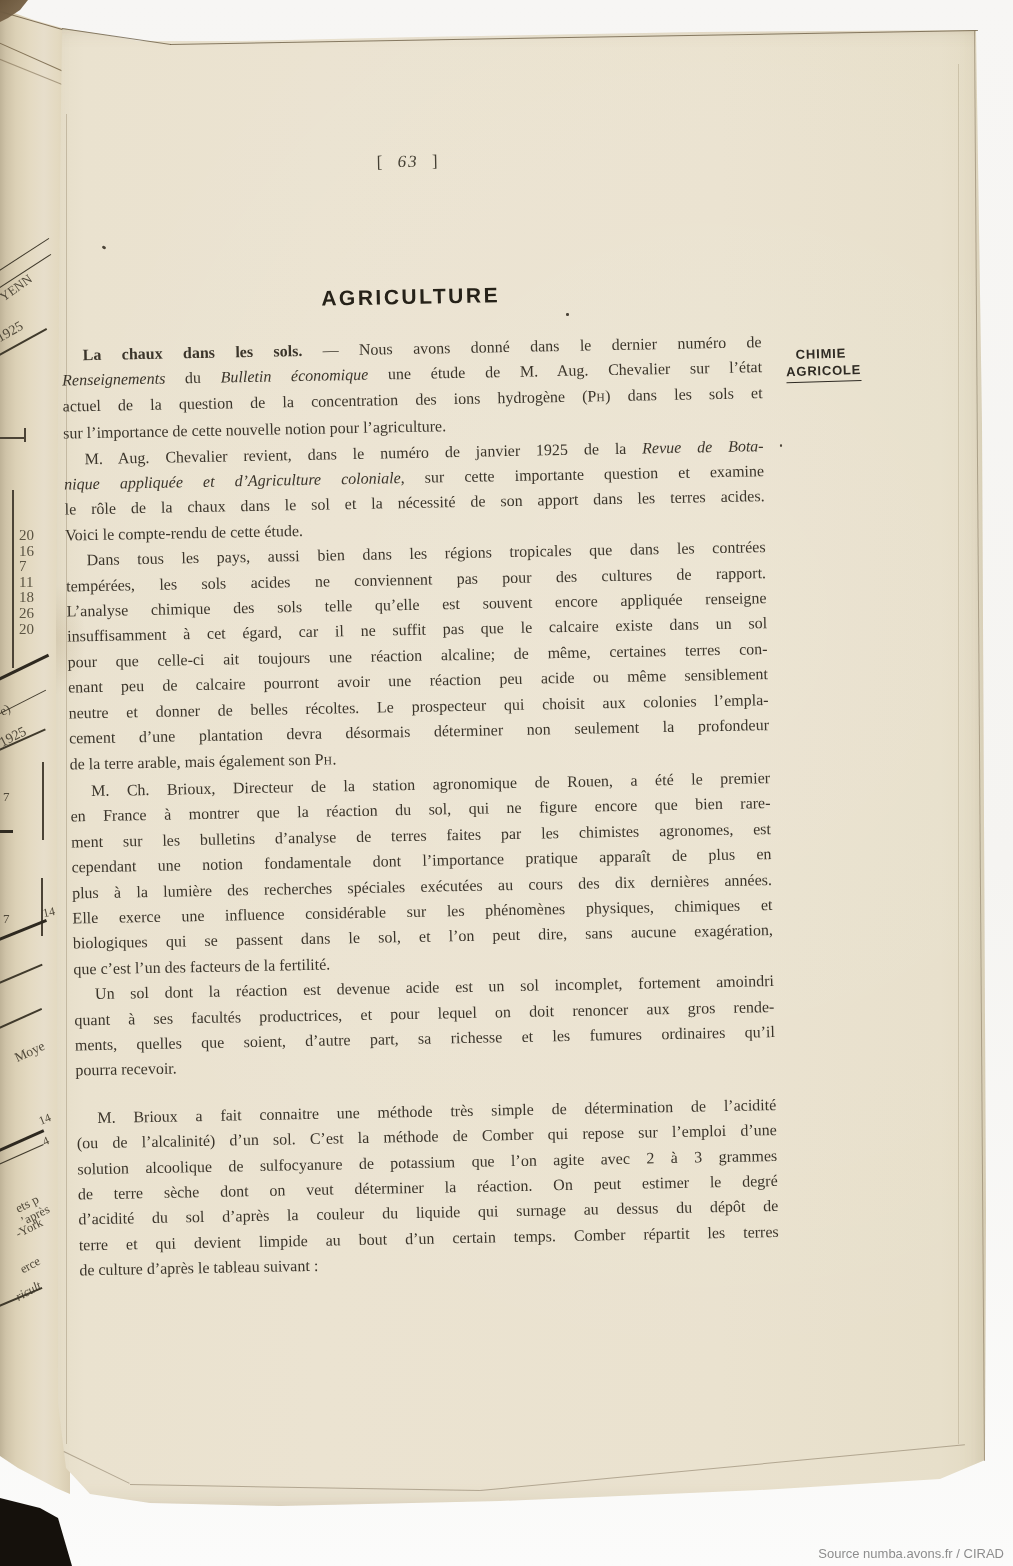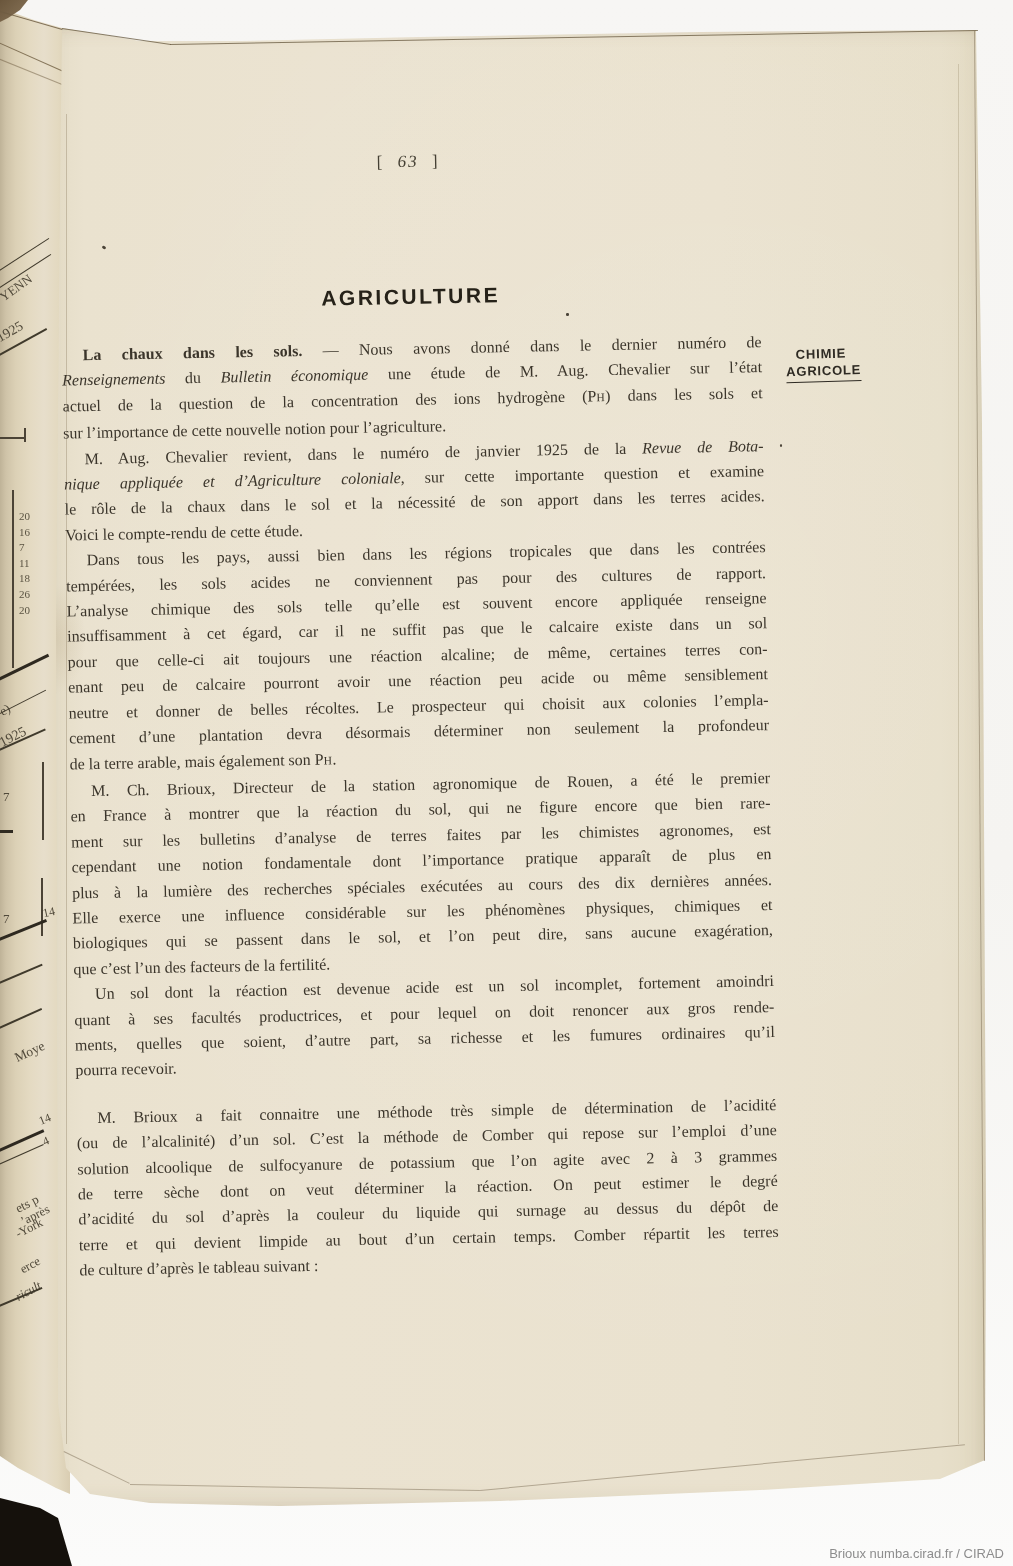--- a/index.html
+++ b/index.html
@@ -68,21 +68,21 @@
 </style>
 </head>
 <body>
 
 <div class="canvas">
 
   <div class="stack">
     <span class="frag" style="left:-2px;top:280px;font-size:13px;transform:rotate(-36deg);">YENN</span>
     <span class="frag" style="left:-4px;top:324px;font-size:14px;transform:rotate(-29deg);">1925</span>
 
-    <div class="numcol" style="left:19px;top:509px;font-size:11px;line-height:15.6px;color:#5a5342;font-family:Liberation Serif, serif;">20<br>16<br>7<br>11<br>18<br>26<br>20</div>
+    <div class="numcol" style="left:19px;top:528px;font-size:15px;line-height:15.6px;color:#5a5342;font-family:Liberation Serif, serif;">20<br>16<br>7<br>11<br>18<br>26<br>20</div>
     <span class="frag" style="left:0;top:702px;font-size:13px;transform:rotate(-28deg);">e)</span>
     <span class="frag" style="left:-1px;top:729px;font-size:14px;transform:rotate(-27deg);">1925</span>
     <span class="frag" style="left:3px;top:789px;font-size:13px;">7</span>
     <span class="frag" style="left:3px;top:911px;font-size:13px;">7</span>
     <span class="frag" style="left:43px;top:905px;font-size:12px;transform:rotate(-12deg);">14</span>
     <span class="frag" style="left:14px;top:1044px;font-size:13.5px;transform:rotate(-25deg);">Moye</span>
     <span class="frag" style="left:39px;top:1112px;font-size:12px;transform:rotate(-22deg);">14</span>
     <span class="frag" style="left:43px;top:1134px;font-size:12px;transform:rotate(-22deg);">4</span>
     <span class="frag" style="left:15px;top:1196px;font-size:13px;transform:rotate(-27deg);">ets p</span>
     <span class="frag" style="left:20px;top:1208px;font-size:12.5px;transform:rotate(-27deg);">’après</span>
@@ -185,14 +185,14 @@
           <div class="tline tlast">de culture d’après le tableau suivant :</div>
         </div>
     </div>
   </div>
 
   <div class="margin-note">
     <div class="mn1">CHIMIE</div>
     <div><span class="mn2">AGRICOLE</span></div>
   </div>
 
-  <div class="source">Brioux numba.cirad.fr / CIRAD</div>
+  <div class="source">Source numba.avons.fr / CIRAD</div>
 </div>
 
 </body></html>

